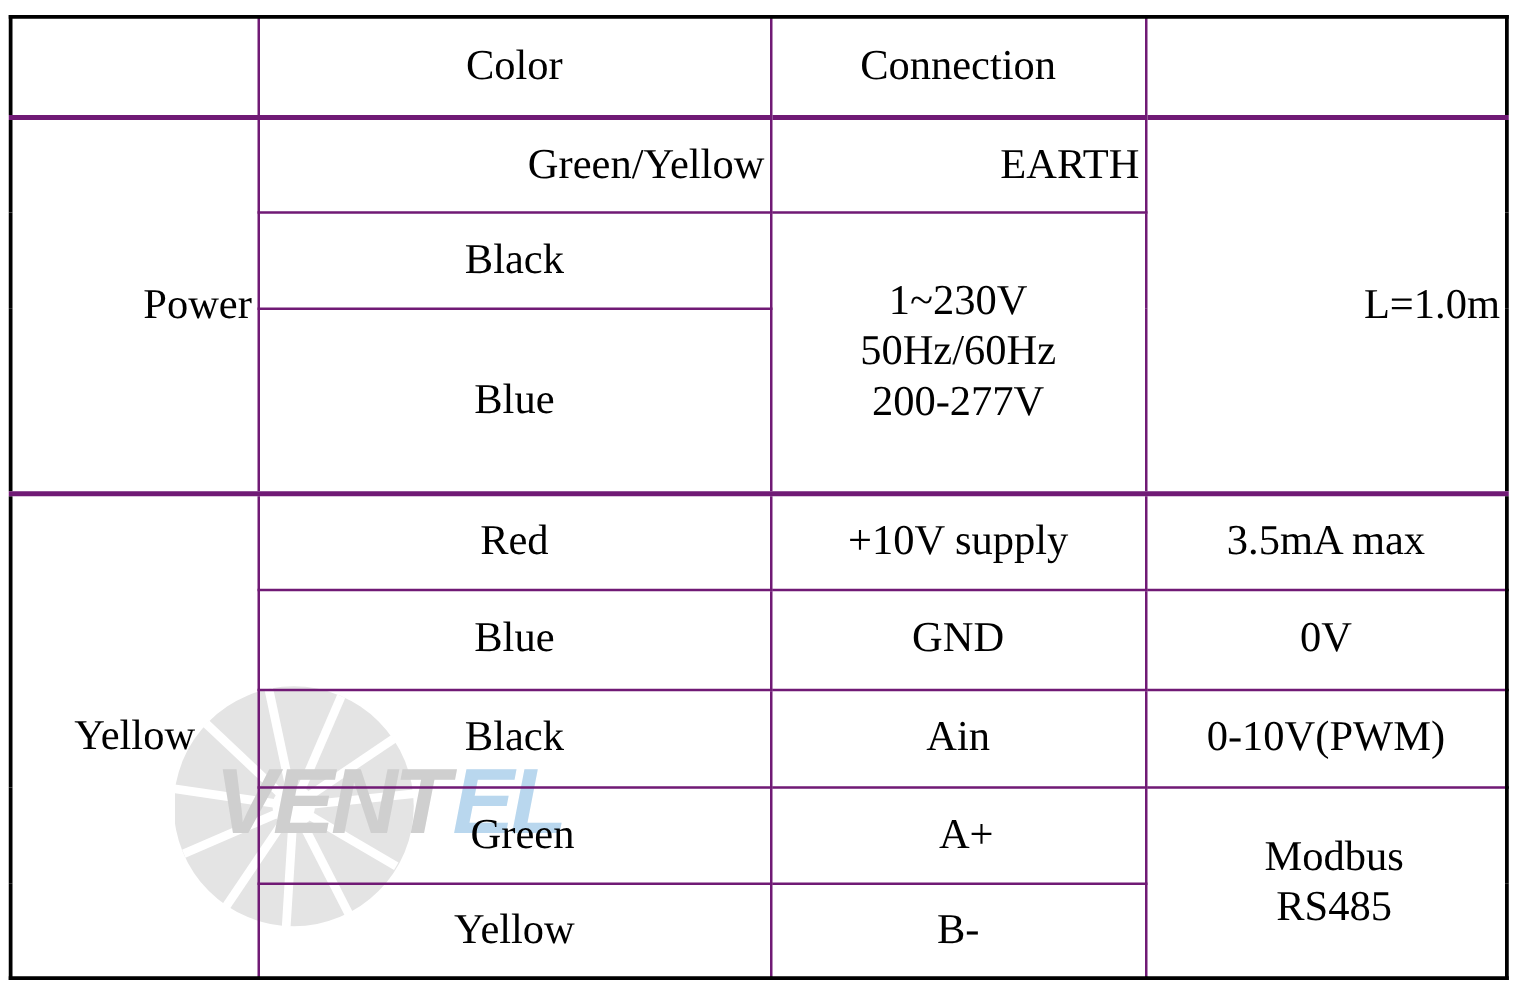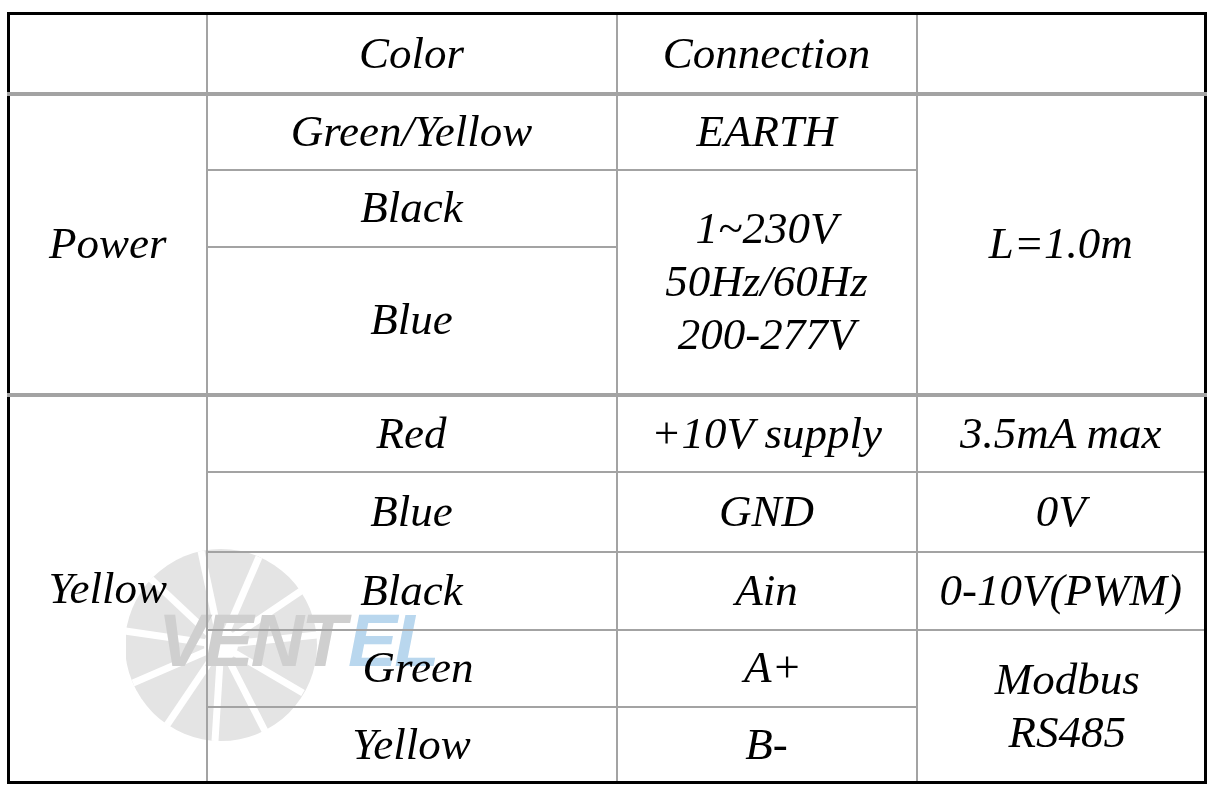--- a/index.html
+++ b/index.html
@@ -20,21 +20,21 @@
   #page {
     position: relative;
     width: 1211px;
     height: 791px;
     background: #ffffff;
   }
 
   
   #watermark {
     position: absolute;
-    left: 126px;
+    left: 140px;
     top: 548px;
     width: 420px;
     height: 200px;
     pointer-events: none;
     z-index: 1;
   }
   #watermark svg { display: block; }
 
   
   .table-wrap {
@@ -46,42 +46,41 @@
     z-index: 2;
   }
   table.spec {
     width: 1197px;
     height: 769px;
     border-collapse: collapse;
     table-layout: fixed;
     background: transparent;
   }
   table.spec td {
-    border: 2px solid #a3a3a3;
+    border: 2px solid #701a75;
     text-align: center;
     vertical-align: middle;
-    font-size: 45px;
+    font-size: 34px;
     line-height: 1.18;
     padding: 0 4px;
     background: transparent;
-    font-style: italic;
   }
   
   table.spec {
     border: 3px solid #000000;
   }
 
   col.c-cat  { width: 198px; }
   col.c-col  { width: 410px; }
   col.c-conn { width: 300px; }
   col.c-spec { width: 289px; }
 
   
   tr.r-head td { height: 80px; }
-  tr.r-gy   td { height: 76px; }
+  tr.r-gy   td { height: 76px; text-align: right; }
   tr.r-blk  td { height: 77px; }
   tr.r-blu  td { height: 148px; }
   tr.r-red  td { height: 77px; margin-top: 40px; }
   tr.r-wht  td { height: 80px; }
   tr.r-bkc  td { height: 78px; }
   tr.r-grn  td { height: 77px; padding-left: 17px; }
   tr.r-ylw  td { height: 76px; }
 
   
   .sep-top   { border-bottom-width: 4px !important; }

